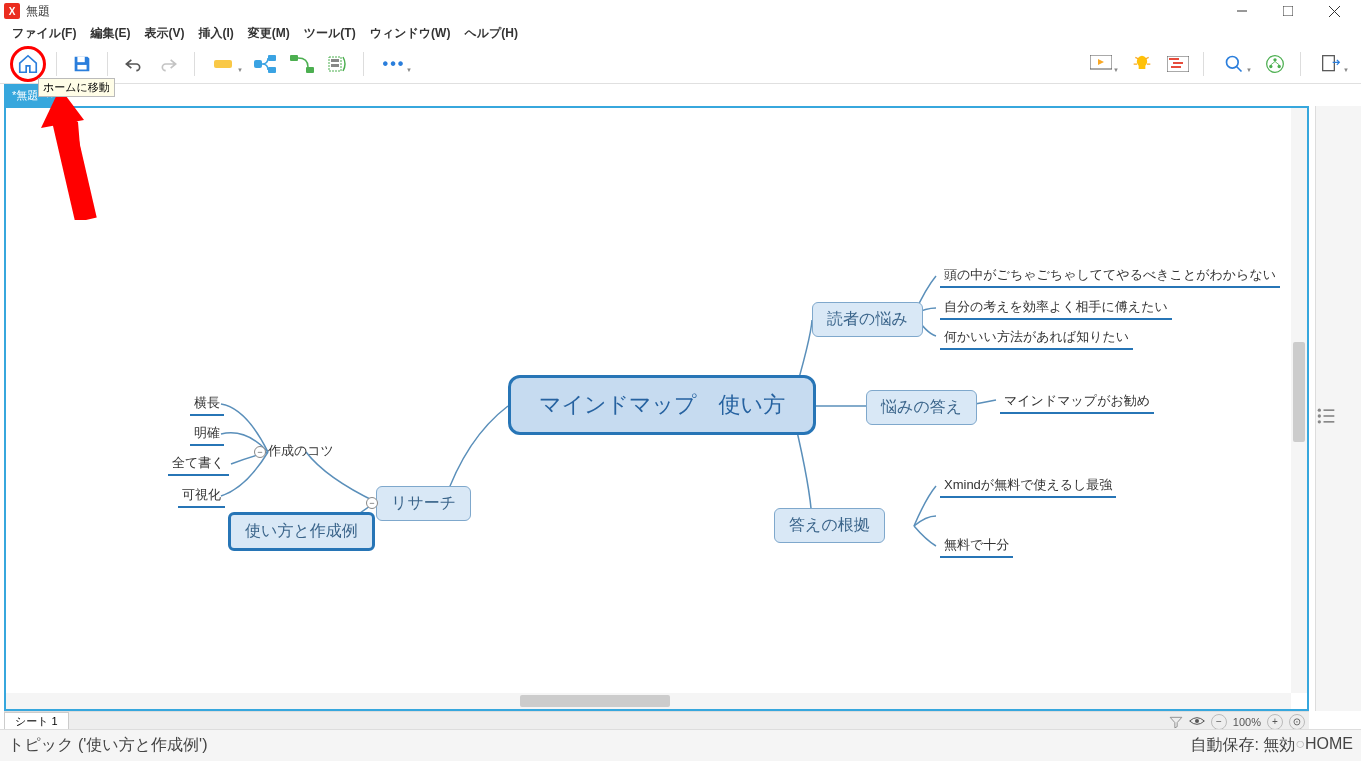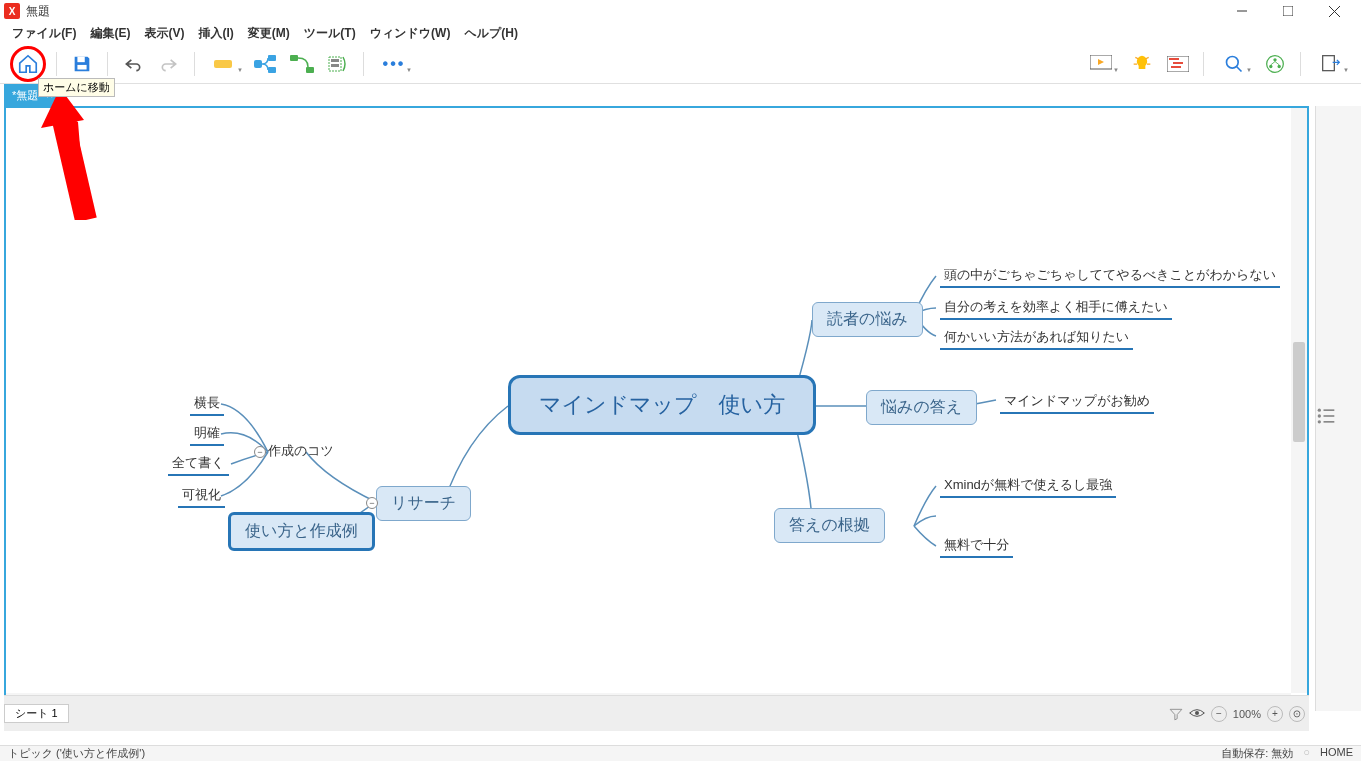--- a/index.html
+++ b/index.html
@@ -59,28 +59,28 @@
 .scroll-v { position: absolute; right: 0; top: 0; bottom: 16px; width: 16px; background: #f5f5f5; }
 .scroll-v-thumb { position: absolute; top: 40%; left: 2px; right: 2px; height: 100px; background: #ccc; border-radius: 2px; }
 .scroll-h { position: absolute; left: 0; right: 16px; bottom: 0; height: 16px; background: #f5f5f5; }
 .scroll-h-thumb { position: absolute; left: 40%; top: 2px; bottom: 2px; width: 150px; background: #ccc; border-radius: 2px; }
 
 
 .side-panel { position: absolute; right: 0; top: 106px; bottom: 50px; width: 46px; background: #f5f5f5; border-left: 1px solid #ddd; display: flex; flex-direction: row; align-items: center; padding-top: 14px; gap: 36px; }
 .side-btn { width: 28px; height: 28px; display: flex; align-items: center; justify-content: center; color: #555; }
 
 
-.sheet-bar { position: absolute; left: 4px; right: 52px; bottom: 30px; height: 36px; display: flex; align-items: center; background: #eee; border-top: 1px solid #ddd; }
+.sheet-bar { position: absolute; left: 4px; right: 52px; bottom: 30px; height: 20px; display: flex; align-items: center; background: #eee; border-top: 1px solid #ddd; }
 .sheet-tab { background: #fff; border: 1px solid #ccc; padding: 1px 10px; font-size: 11px; }
 .zoom-controls { margin-left: auto; display: flex; align-items: center; gap: 6px; padding-right: 4px; font-size: 11px; color: #555; }
 .zoom-btn { width: 16px; height: 16px; border: 1px solid #bbb; border-radius: 50%; display: flex; align-items: center; justify-content: center; font-size: 10px; }
 
 
-.status-bar { position: absolute; left: 0; right: 0; bottom: 0; height: 16px; display: flex; align-items: center; padding: 0 8px; font-size: 11px; color: #444; background: #f5f5f5; border-top: 1px solid #ddd; }
-.status-right { margin-left: auto; display: flex; gap: 10px; }
+.status-bar { position: absolute; left: 0; right: 0; bottom: 0; height: 32px; display: flex; align-items: center; padding: 0 8px; font-size: 16px; color: #444; background: #f5f5f5; border-top: 1px solid #ddd; }
+.status-right { margin-left: auto; display: flex; }
 </style>
 </head>
 <body>
 
 <div class="title-bar">
   <div class="app-icon">X</div>
   <div class="title-text">無題</div>
   <div class="window-controls">
     <div class="win-btn">
         <svg width="10" height="10">

